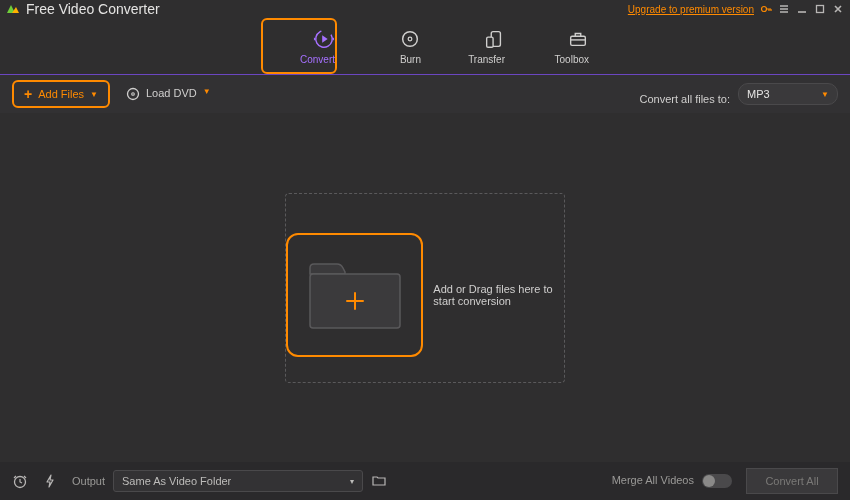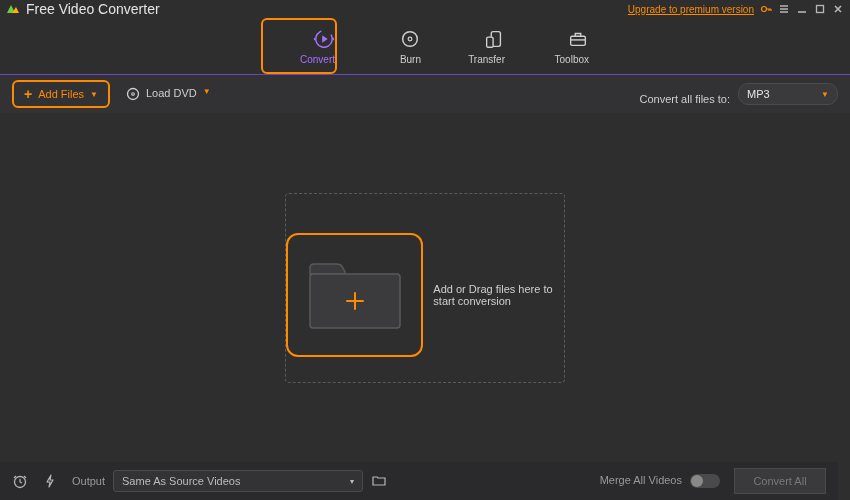--- a/index.html
+++ b/index.html
@@ -45,21 +45,21 @@
   .format-select { width: 100px; height: 22px; background: #3a393b; border: 1px solid #4a494b; border-radius: 10px; display: flex; align-items: center; justify-content: space-between; padding: 0 8px; font-size: 11px; color: #e5e4e3; cursor: pointer; }
 
   
   .main-area { height: 350px; display: flex; align-items: center; justify-content: center; position: relative; }
   .dashed-box { width: 280px; height: 190px; border: 1px dashed #5a595b; border-radius: 4px; display: flex; flex-direction: row; align-items: center; justify-content: center; gap: 10px; padding-top: 14px; }
   .folder-drop { width: 208px; height: 124px; border: 2px solid #ff8a00; border-radius: 12px; display: flex; align-items: center; justify-content: center; cursor: pointer; }
   .folder-svg { width: 120px; height: 90px; }
   .drop-text { font-size: 11px; color: #d0cfce; }
 
   
-  .bottombar { position: absolute; left: 0; right: 12px; bottom: 0; height: 38px; background: #2a292b; display: flex; align-items: center; padding: 0 12px; gap: 14px; }
+  .bottombar { position: absolute; left: 0; right: 0; bottom: 0; height: 38px; background: #2a292b; display: flex; align-items: center; padding: 0 12px; gap: 14px; }
   .bottom-icon { width: 16px; height: 16px; color: #b8b6b5; }
   .bottom-icon svg { width: 16px; height: 16px; }
   .output-wrap { display: flex; align-items: center; gap: 8px; }
   .output-label { font-size: 11px; color: #9a9997; }
   .output-select { width: 250px; height: 22px; background: #333234; border: 1px solid #4a494b; border-radius: 3px; display: flex; align-items: center; justify-content: space-between; padding: 0 8px; font-size: 11px; color: #bdbcba; cursor: pointer; }
   .open-folder-icon { width: 16px; height: 16px; color: #b8b6b5; }
 
   .merge-wrap { display: flex; align-items: flex-start; gap: 8px; }
   .merge-label { font-size: 11px; color: #9a9997; }
   .toggle { width: 30px; height: 14px; background: #4a494b; border-radius: 7px; position: relative; cursor: pointer; }
@@ -201,21 +201,21 @@
         <path d="M8 6 V9 L10 10" stroke="#b8b6b5" stroke-width="1.2" fill="none"></path>
         <path d="M4 3 L2 5 M12 3 L14 5" stroke="#b8b6b5" stroke-width="1.2"></path>
       </svg></span>
   <span class="bottom-icon"><svg viewBox="0 0 16 16">
         <path d="M9 2 L5 9 L8 9 L7 14 L11 7 L8 7 Z" fill="none" stroke="#b8b6b5" stroke-width="1.2" stroke-linejoin="round"></path>
       </svg></span>
 
   <div class="output-wrap">
     <span class="output-label">Output</span>
     <div class="output-select">
-      <span>Same As Source Videos</span>
+      <span>Same As Video Folder</span>
       <span class="caret">▾</span>
     </div>
     <span class="open-folder-icon"><svg viewBox="0 0 16 16">
           <path d="M2 4 H6 L7 5 H14 V12 H2 Z" fill="none" stroke="#b8b6b5" stroke-width="1.2"></path>
         </svg></span>
   </div>
 
   <div class="spacer-flex"></div>
 
   <div class="merge-wrap">

